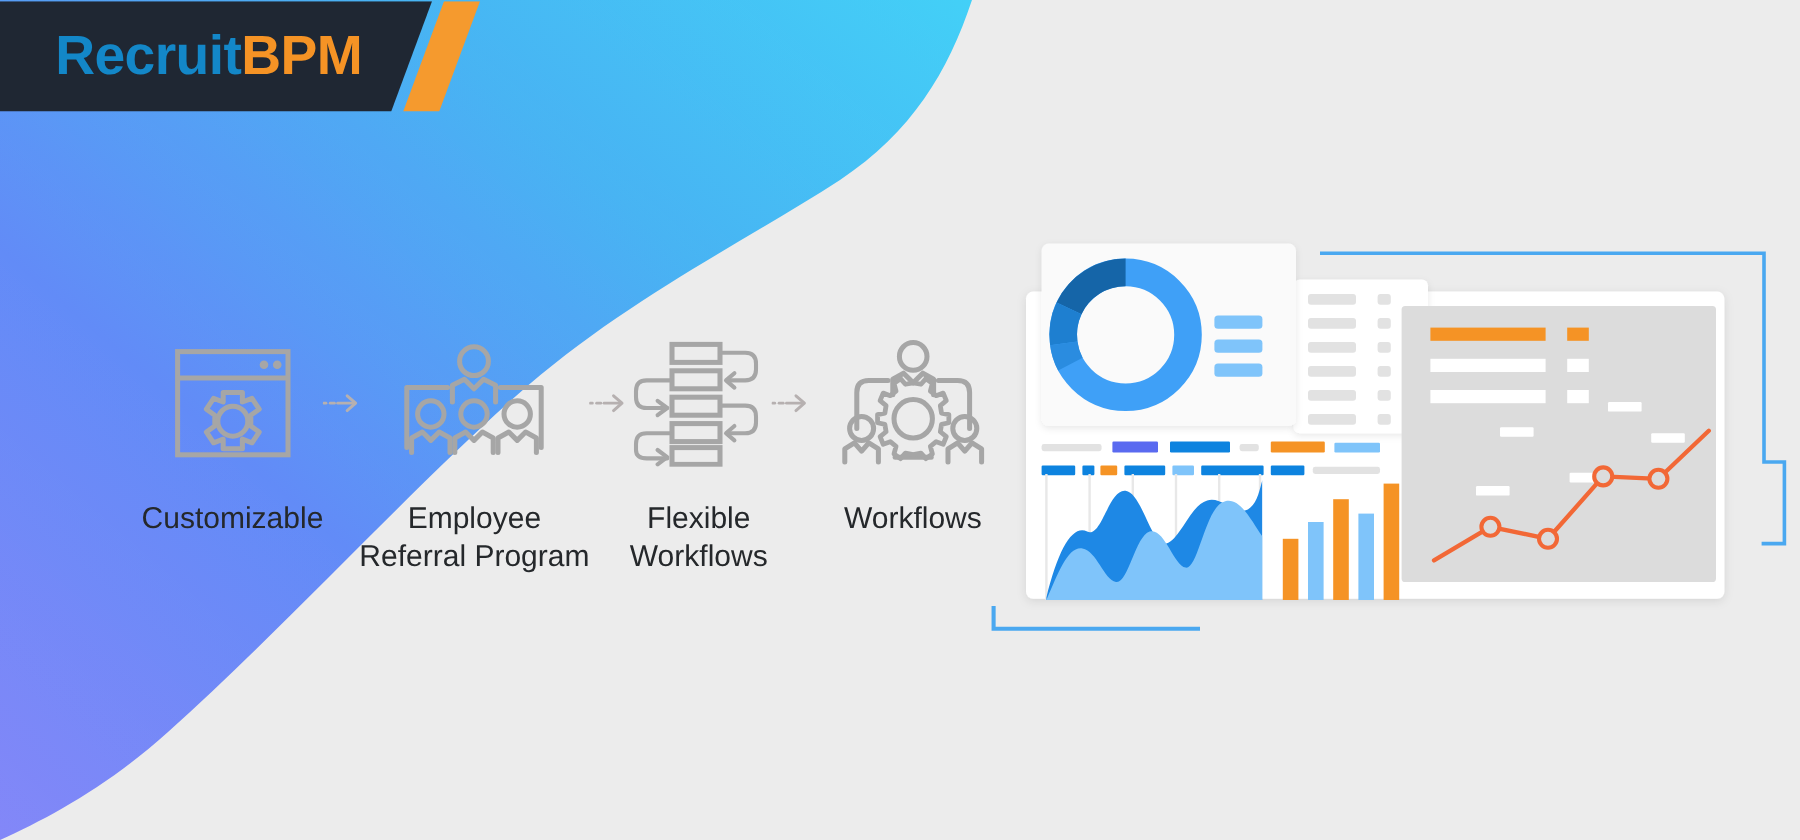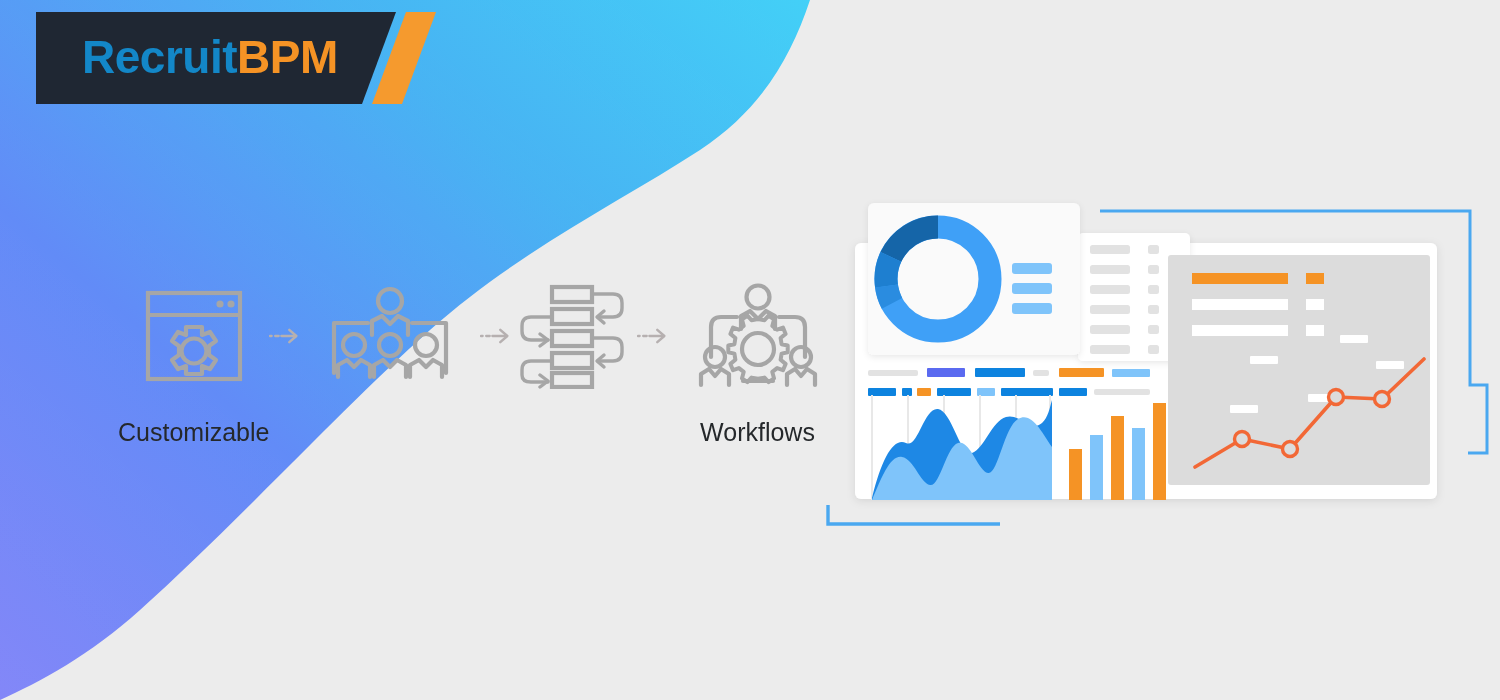--- a/index.html
+++ b/index.html
@@ -8,21 +8,21 @@
     background:#ececec;
     font-family:"Liberation Sans","DejaVu Sans",sans-serif;
     position:relative;
   }
   #stage{position:absolute;left:0;top:0;width:1500px;height:700px;overflow:hidden;background:#ececec;}
 
   
   #bgwave{position:absolute;left:0;top:0;width:1500px;height:700px;}
 
   
-  #logo-banner{position:absolute;left:0;top:12px;width:400px;height:112px;margin-left:36px;}
+  #logo-banner{position:absolute;left:0;top:1px;width:400px;height:112px;}
   #logo-text{
     position:absolute;left:46px;top:12px;
     font-size:46px;font-weight:700;letter-spacing:-0.5px;
     font-family:"Liberation Sans","DejaVu Sans",sans-serif;
     white-space:nowrap;line-height:66px;
   }
   .logo-a{color:#1387c8;}
   .logo-b{color:#f59325;}
 
   
@@ -128,20 +128,24 @@
 
             <circle cx="30" cy="62" r="11"></circle>
             <path d="M14 94 L14 82 L23 77 L30 84 L37 77 L46 82 L46 94"></path>
             <circle cx="66" cy="62" r="11"></circle>
             <path d="M50 94 L50 82 L59 77 L66 84 L73 77 L82 82 L82 94"></path>
             <circle cx="102" cy="62" r="11"></circle>
             <path d="M86 94 L86 82 L95 77 L102 84 L109 77 L118 82 L118 94"></path>
           </g>
         </svg>
       </div>
+      <div class="feat-label">
+        <div>Employee</div>
+        <div>Referral Program</div>
+      </div>
     </div>
 
     <div class="arrow-sep">
       <svg width="34" height="20" viewBox="0 0 34 20">
         <g stroke="#b6b0b0" stroke-width="2.6" stroke-linecap="round">
           <line x1="1" y1="10" x2="3" y2="10"></line>
           <line x1="7" y1="10" x2="11" y2="10"></line>
           <line x1="14" y1="10" x2="30" y2="10"></line>
         </g>
         <path d="M23 3 L31 10 L23 17" fill="none" stroke="#b6b0b0" stroke-width="2.8" stroke-linecap="round" stroke-linejoin="round"></path>
@@ -162,20 +166,24 @@
             <path d="M76 13 L95 13 Q104 13 104 22 L104 27 Q104 36 95 36 L80 36"></path>
             <path d="M86 30 L79 36 L86 42"></path>
             <path d="M76 57 L95 57 Q104 57 104 66 L104 71 Q104 80 95 80 L80 80"></path>
             <path d="M86 74 L79 80 L86 86"></path>
             <path d="M32 36 L13 36 Q4 36 4 45 L4 50 Q4 59 13 59 L30 59"></path>
             <path d="M22 53 L30 59 L22 65"></path>
             <path d="M32 80 L13 80 Q4 80 4 89 L4 94 Q4 101 13 101 L30 101"></path>
             <path d="M22 94 L30 100 L22 106"></path>
           </g>
         </svg>
+      </div>
+      <div class="feat-label">
+        <div>Flexible</div>
+        <div>Workflows</div>
       </div>
     </div>
 
     <div class="arrow-sep">
       <svg width="34" height="20" viewBox="0 0 34 20">
         <g stroke="#b6b0b0" stroke-width="2.6" stroke-linecap="round">
           <line x1="1" y1="10" x2="3" y2="10"></line>
           <line x1="7" y1="10" x2="11" y2="10"></line>
           <line x1="14" y1="10" x2="30" y2="10"></line>
         </g>

